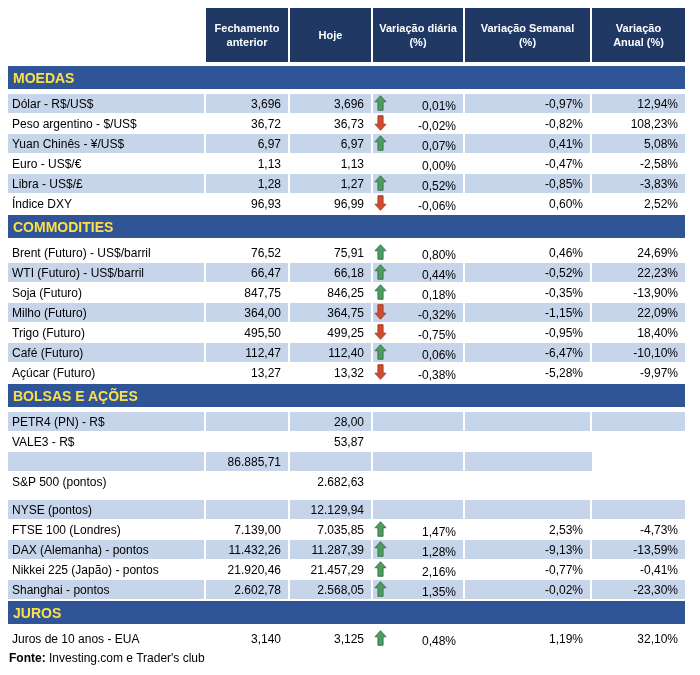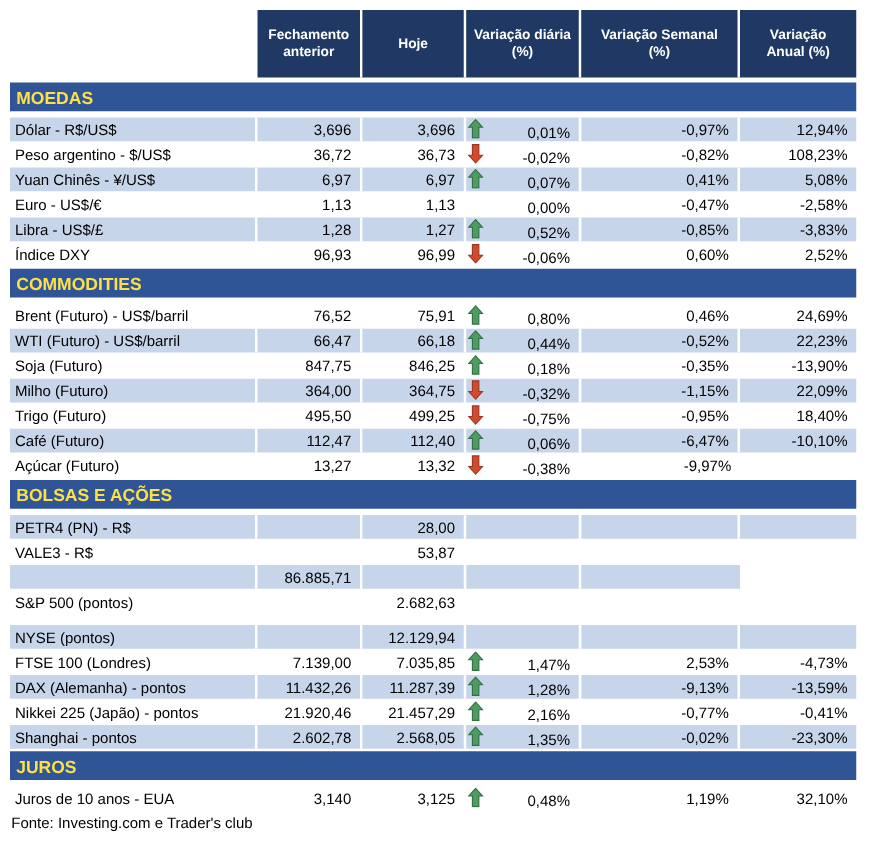--- a/index.html
+++ b/index.html
@@ -59,21 +59,21 @@
   }
   .row .cell:last-child{border-right:none;}
   .row.shaded .cell{background:var(--row-shade);}
   .cell.label{padding-left:4px;}
   .cell.num{justify-content:flex-end;padding-right:7px;}
   .cell.diaria{justify-content:flex-end;padding-right:7px;padding-left:1px;position:relative;align-items:flex-end;}
   .cell.diaria .arrow{position:absolute;left:1px;top:1px;display:flex;align-items:center;}
   .spacer-row{height:8px;}
   
   .footer{margin-top:3px;font-size:12px;padding-left:1px;}
-  .footer b{font-weight:normal;}
+  .footer b{font-weight:bold;}
 </style>
 </head>
 <body>
 
 <div class="sheet">
 
   <div class="header-row">
     <div class="hspacer"></div>
     <div class="hcell">
       <span>Fechamento</span>
@@ -280,20 +280,21 @@
         <div class="cell num">13,27</div>
         <div class="cell num">13,32</div>
         <div class="cell diaria">
           <span class="arrow">
             <svg width="13" height="16" viewBox="0 0 14 18" xmlns="http://www.w3.org/2000/svg">
               <path d="M7 17.2 L0.8 10.4 L4.1 10.4 L4.1 0.8 L9.9 0.8 L9.9 10.4 L13.2 10.4 Z" fill="#D14B2C" stroke="#9E3520" stroke-width="1"></path>
             </svg>
           </span>
           <span>-0,38%</span>
         </div>
+        <div class="cell num">-5,28%</div>
         <div class="cell num">-9,97%</div>
       </div>
       <div class="section-band">BOLSAS E AÇÕES</div>
       <div class="row shaded">
         <div class="cell label">PETR4 (PN) - R$</div>
         <div class="cell num"></div>
         <div class="cell num">28,00</div>
         <div class="cell diaria">
           <span></span>
         </div>

